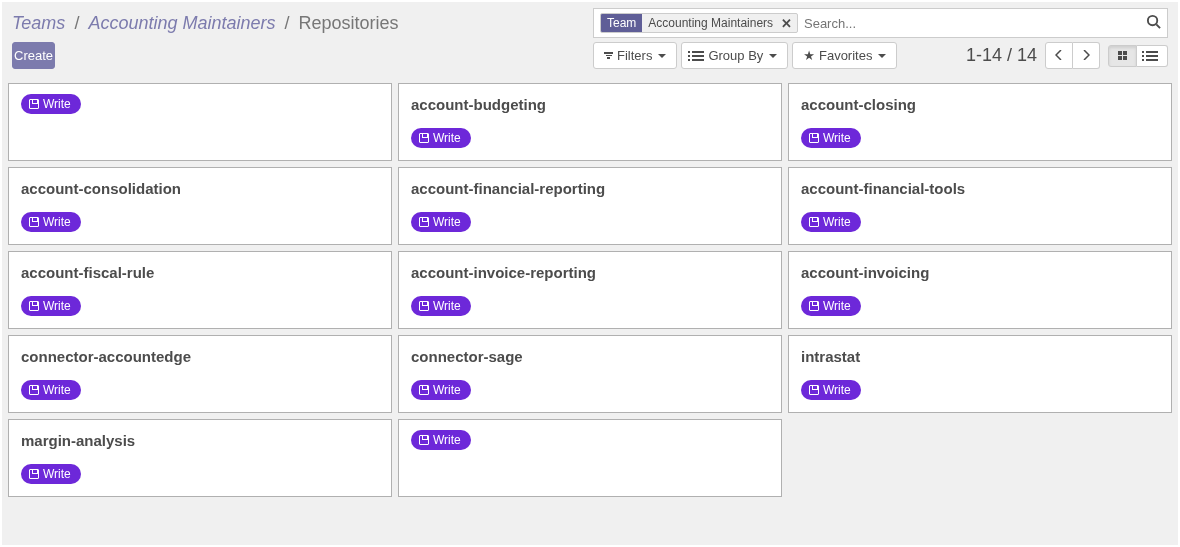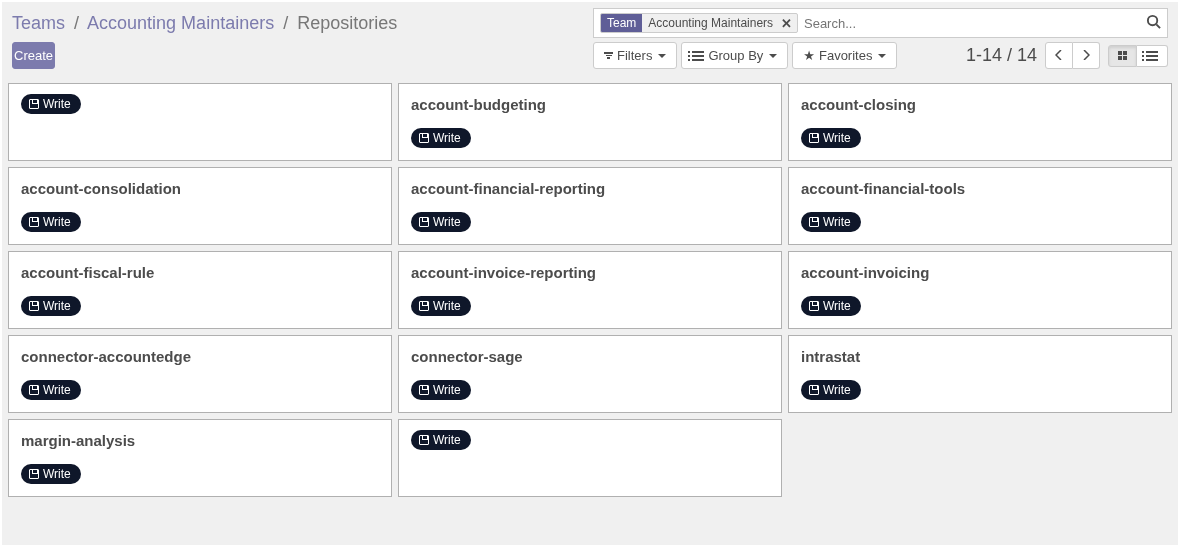--- a/index.html
+++ b/index.html
@@ -31,20 +31,21 @@
     align-items: center;
     padding: 6px 10px 4px;
   }
   .breadcrumb {
     font-size: 18px;
     color: #999;
   }
   .breadcrumb a {
     color: #7c7bad;
     text-decoration: none;
+    font-style: italic;
   }
   .breadcrumb .sep { color: #777; margin: 0 4px; }
   .breadcrumb .current { color: #777; }
   .search-wrap {
     display: flex;
     align-items: center;
     background: #fff;
     border: 1px solid #ccc;
     height: 30px;
     width: 575px;
@@ -202,21 +203,21 @@
     justify-content: space-between;
   }
   .card-title {
     font-weight: bold;
     font-size: 15px;
     color: #4c4c4c;
     margin: 2px 0 8px;
   }
   .write-btn {
     align-self: flex-start;
-    background: #0f172a;
+    background: #6d28d9;
     color: #fff;
     border: none;
     border-radius: 10px;
     padding: 3px 10px 3px 8px;
     font-size: 12px;
     cursor: pointer;
     display: inline-flex;
     align-items: center;
     gap: 4px;
   }

